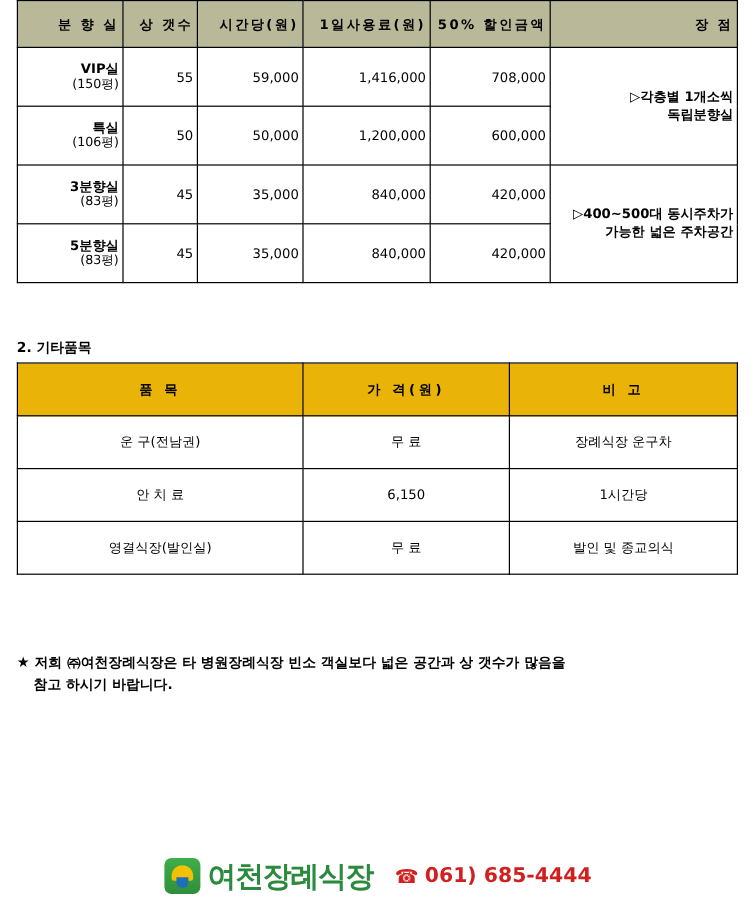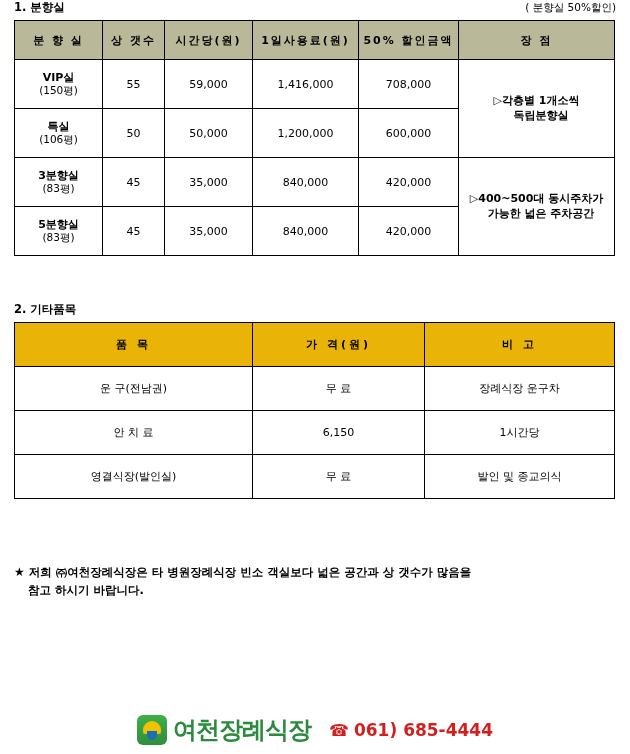--- a/index.html
+++ b/index.html
@@ -44,21 +44,21 @@
     font-size: 10.5px;
     font-weight: normal;
   }
   table.grid {
     border-collapse: collapse;
     width: 600px;
     table-layout: fixed;
   }
   table.grid td, table.grid th {
     border: 1px solid #000000;
-    text-align: center;
+    text-align: right;
     vertical-align: middle;
     font-size: 11px;
     padding: 2px 3px;
   }
   .hdr td {
     background: #b9b99a;
     font-weight: bold;
     height: 34px;
     letter-spacing: 2px;
     font-size: 11.5px;
@@ -181,24 +181,20 @@
     font-size: 16px;
     color: #d21f1f;
   }
 </style>
 </head>
 <body>
 
 <div class="page">
 
 
-  <div class="section-head-row">
-    <div class="section-title">1. 분향실</div>
-    <div class="section-note">( 분향실 50%할인)</div>
-  </div>
 
   <table class="grid">
     <colgroup>
       <col style="width:88px">
       <col style="width:62px">
       <col style="width:88px">
       <col style="width:106px">
       <col style="width:100px">
       <col style="width:156px">
     </colgroup>

